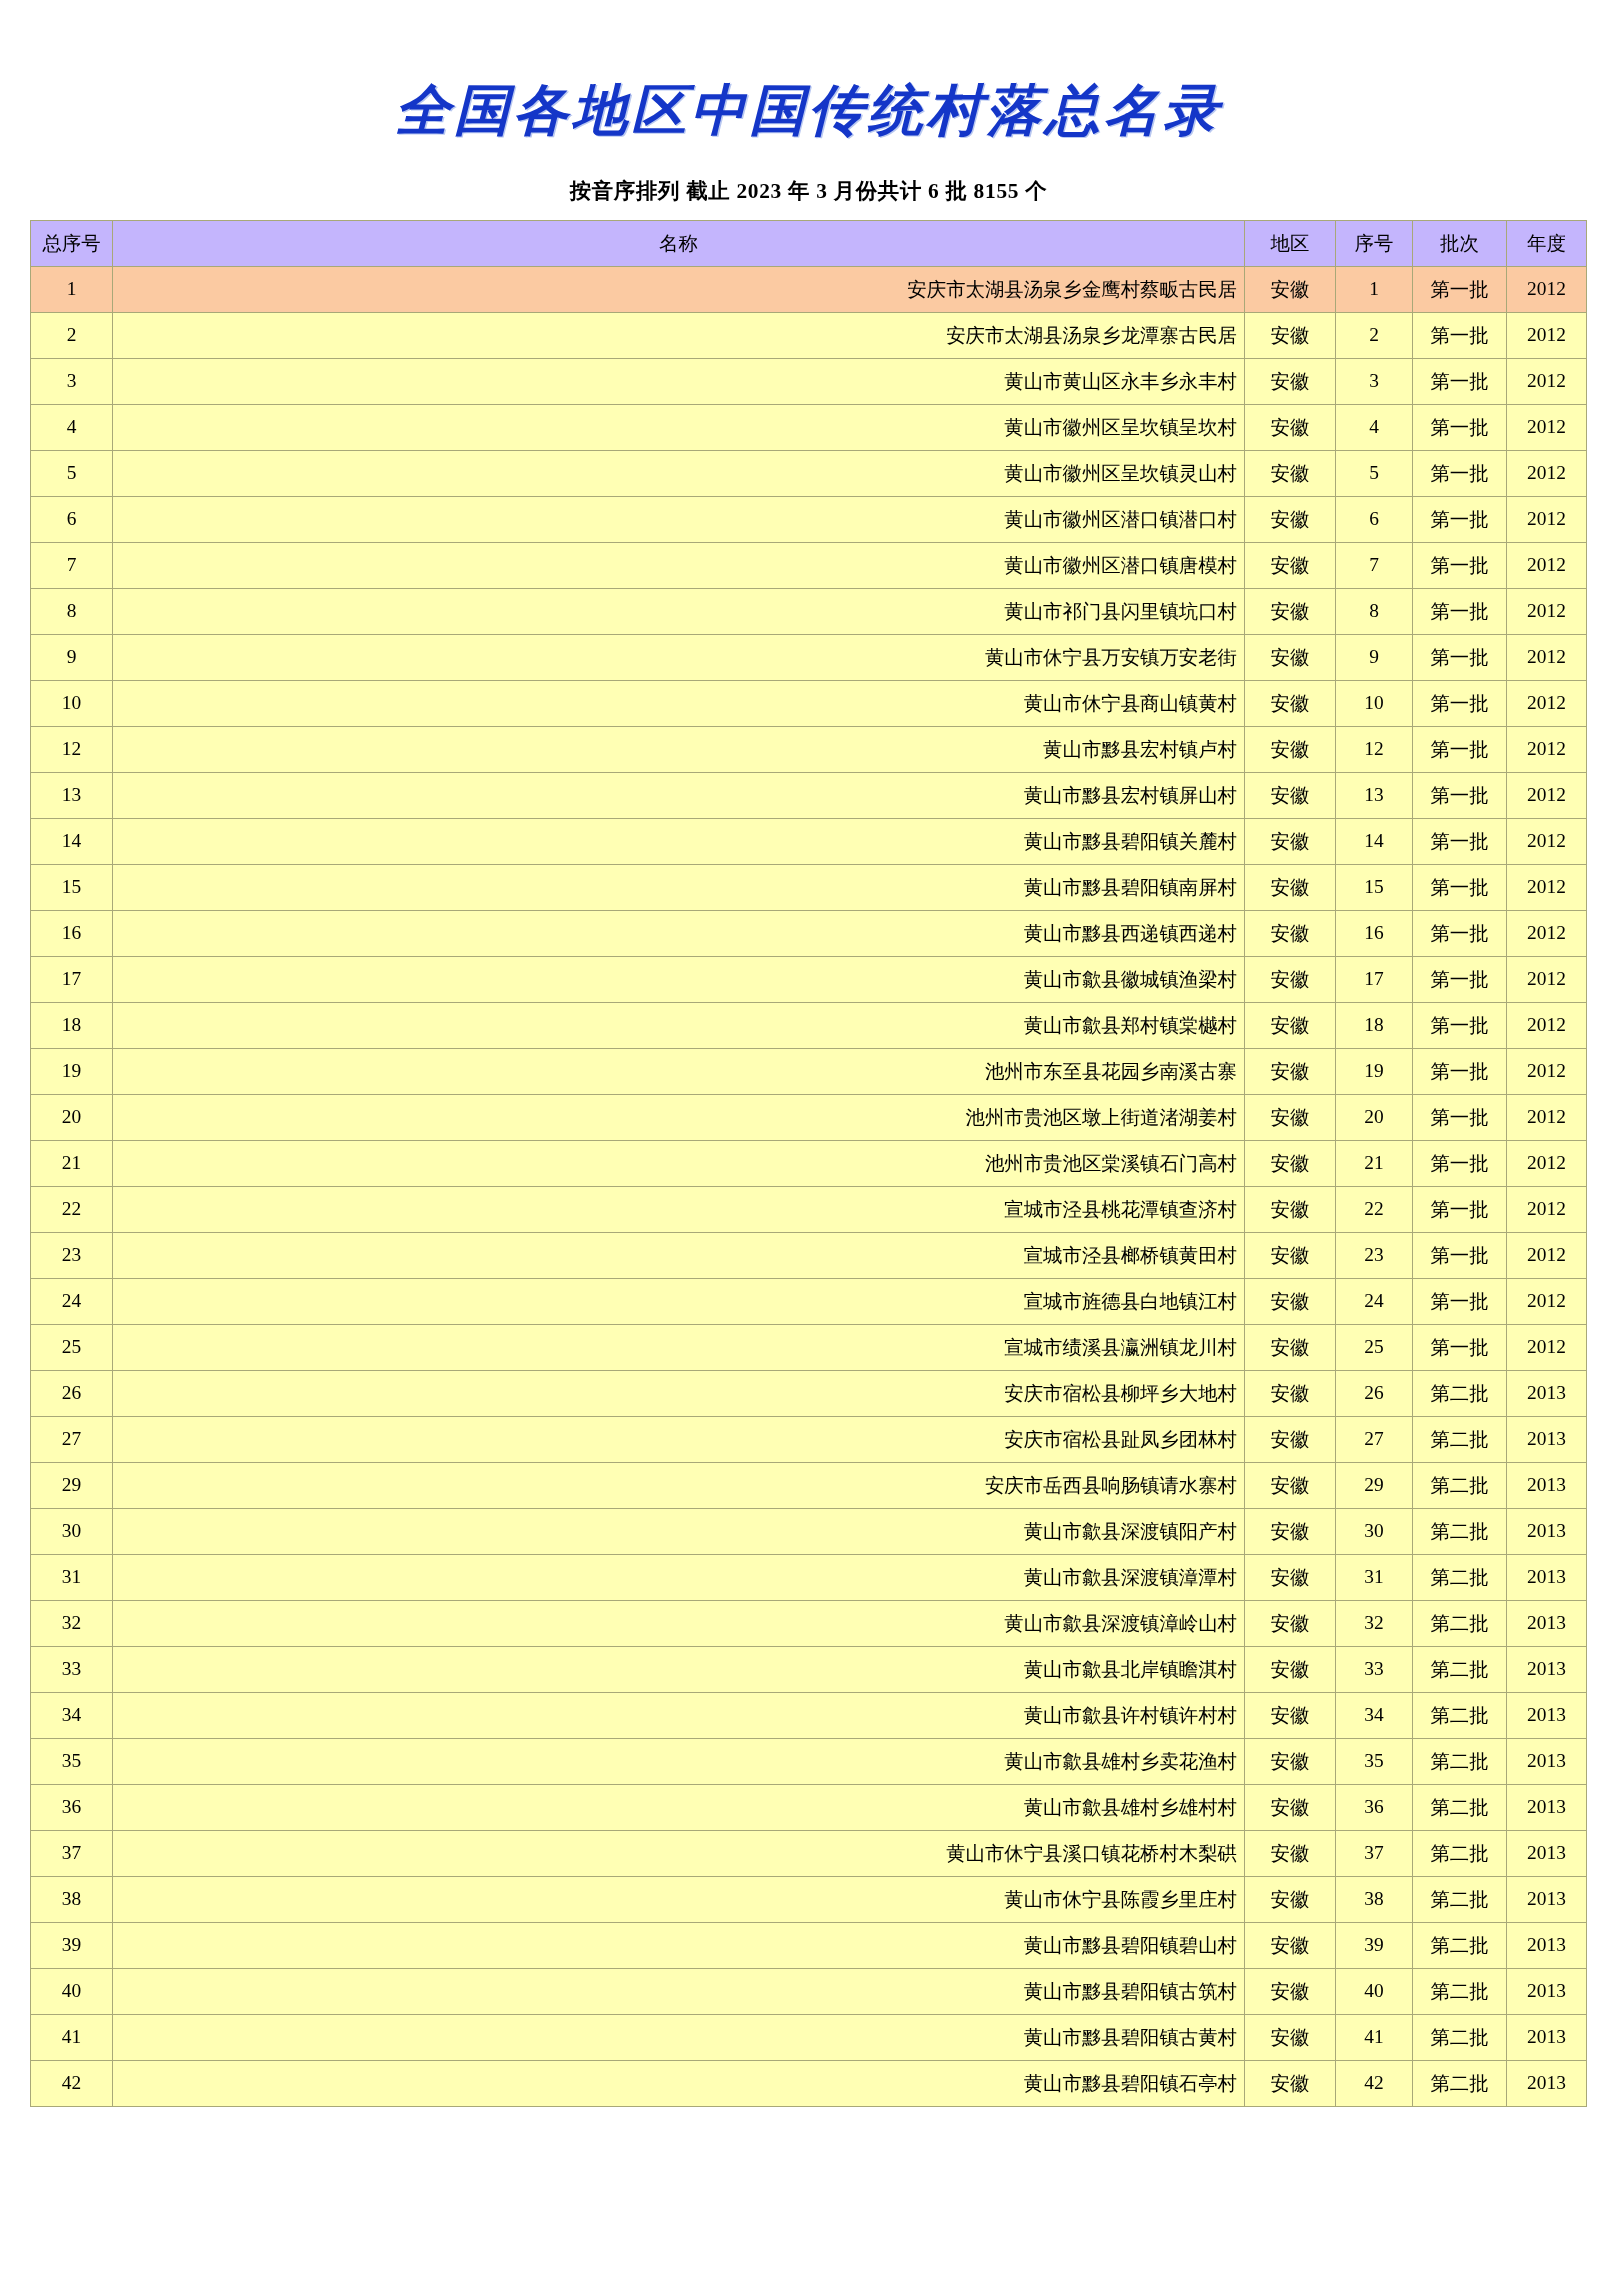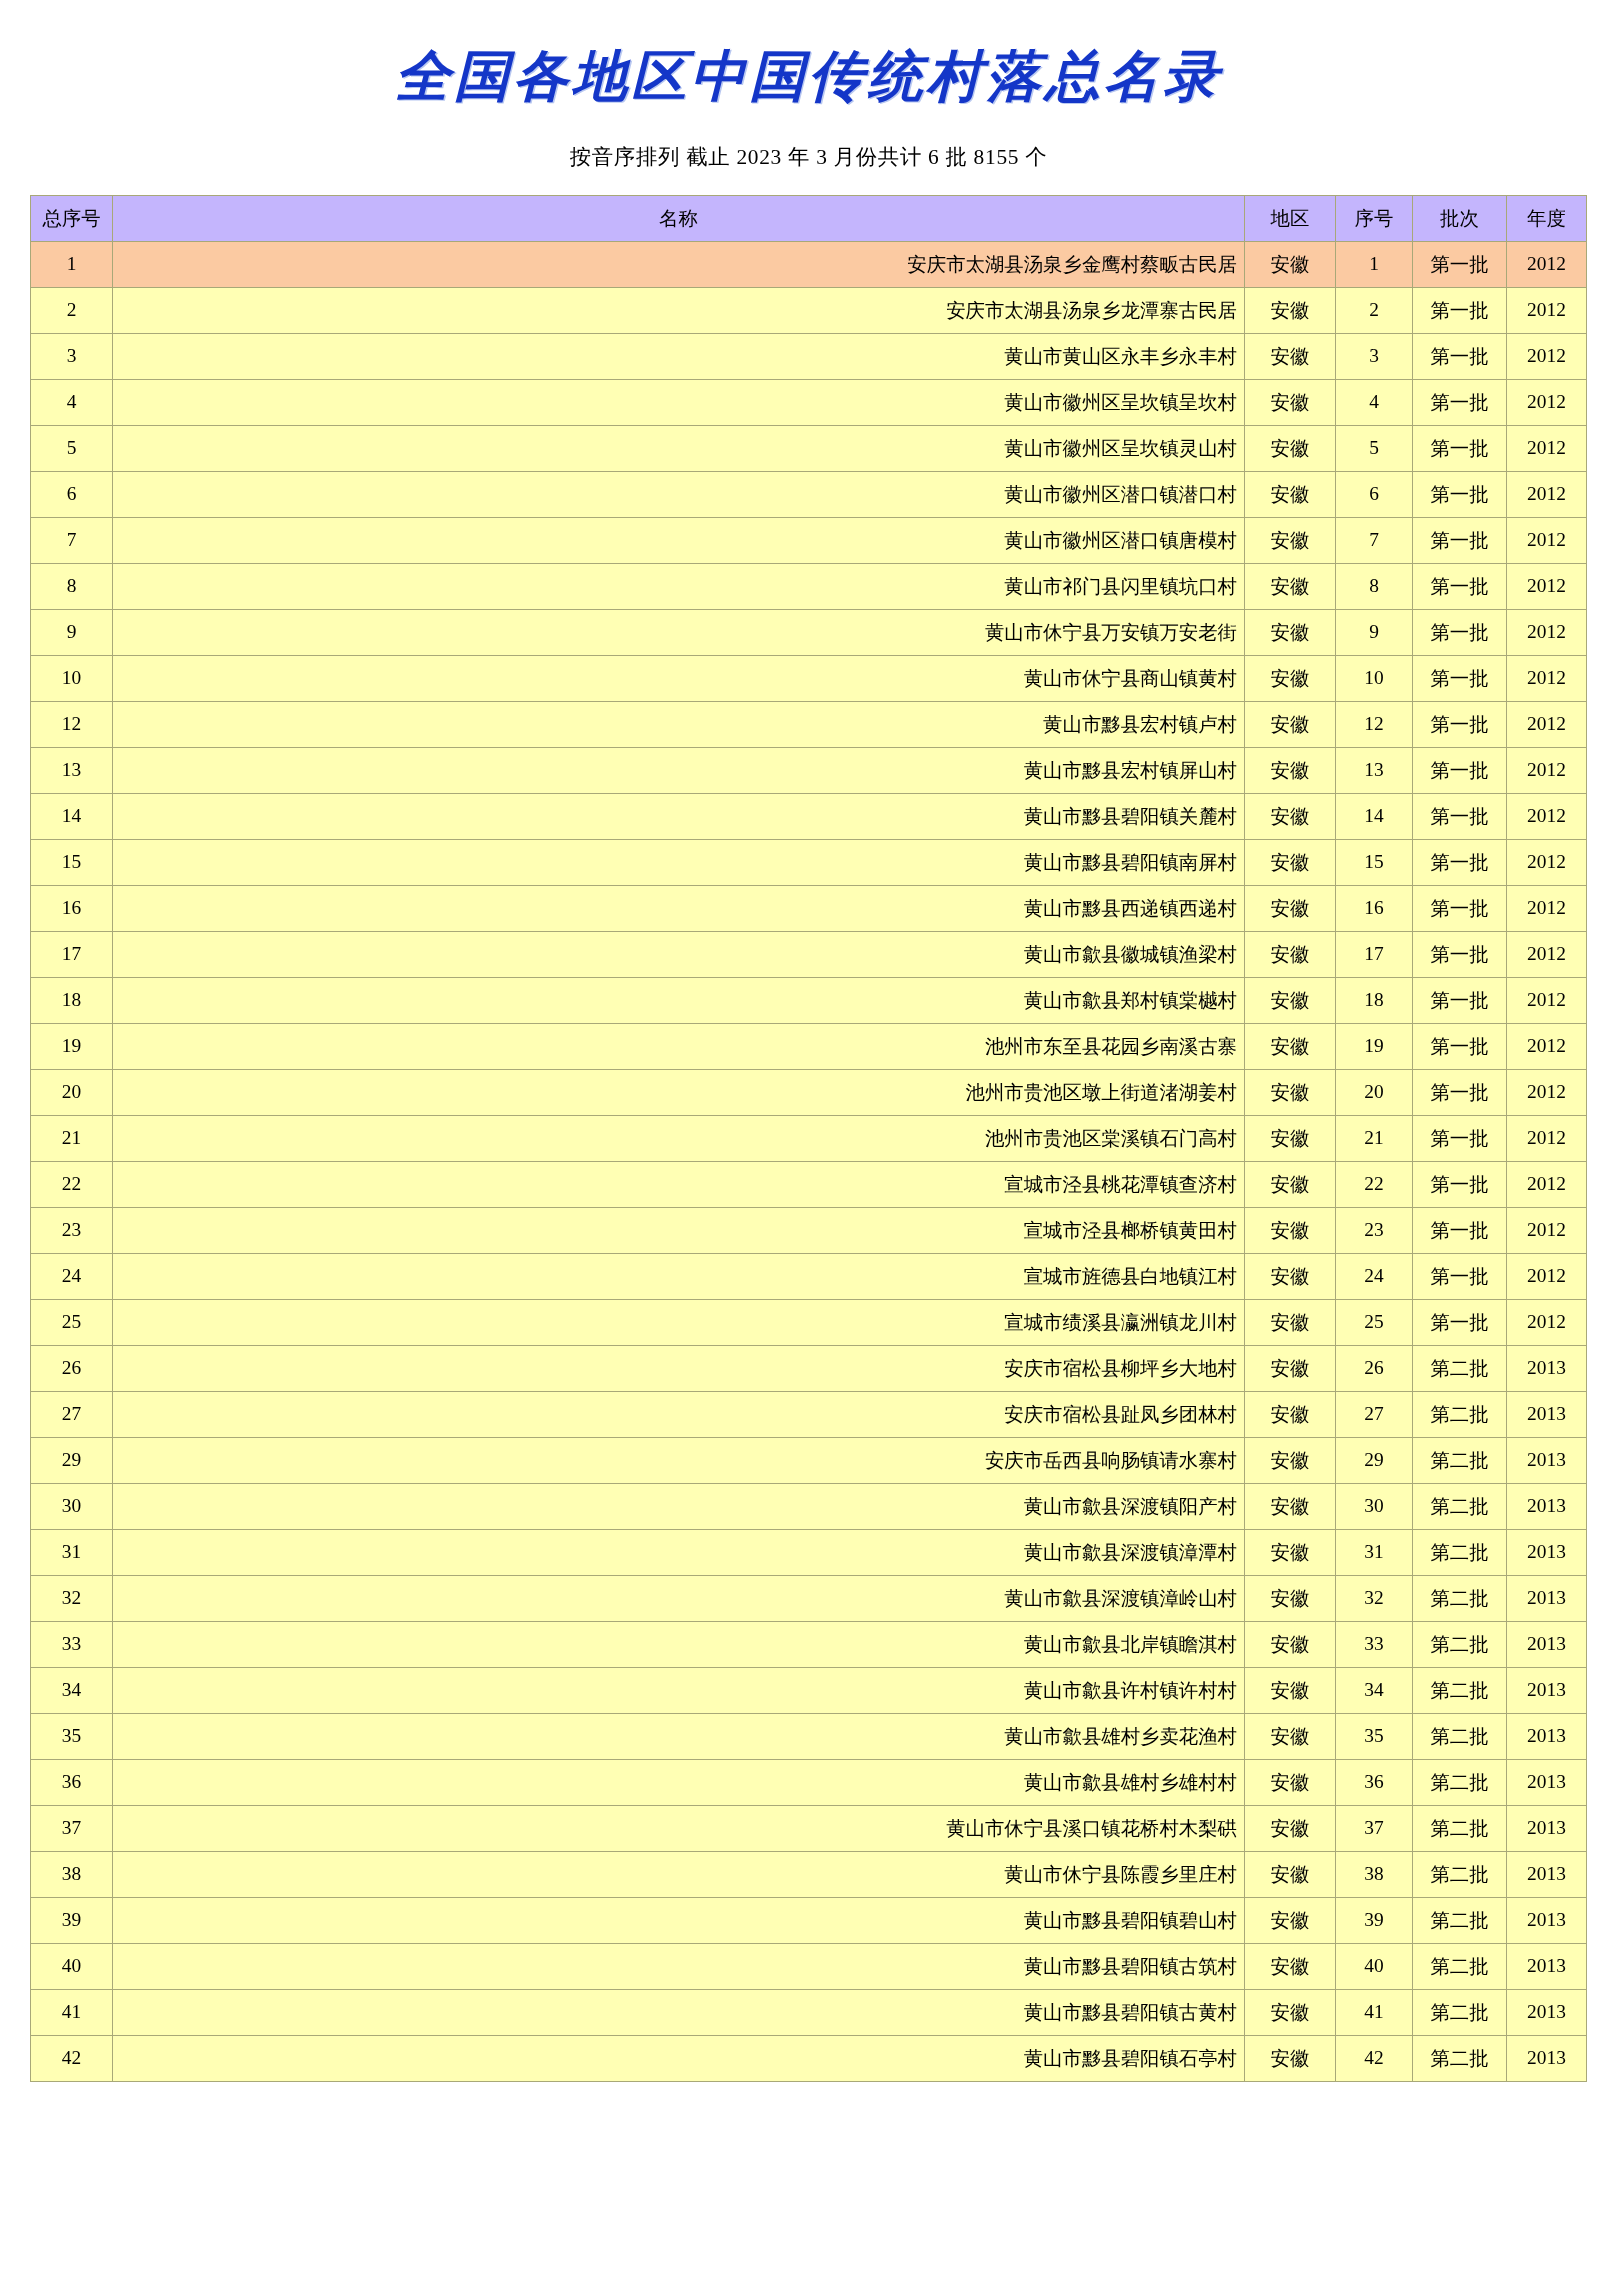--- a/index.html
+++ b/index.html
@@ -25,28 +25,30 @@
     font-family: "DejaVu Sans", "Liberation Sans", sans-serif;
     font-size: 55px;
     font-weight: bold;
     font-style: italic;
     color: #1436c8;
     letter-spacing: 4.1px;
     padding-top: 46px;
     padding-bottom: 7px;
     line-height: 1.1;
     text-shadow: 1.4px 1.4px 0 #b9c8f0;
+    margin-top: 34px;
   }
   .subtitle {
     text-align: center;
     font-size: 21.4px;
     color: #000000;
     padding-top: 28px;
-    padding-bottom: 24px;
+    padding-bottom: 15px;
     letter-spacing: 0.7px;
+    font-weight: bold;
   }
   .table-wrap {
     padding: 0 30px 0 30px;
   }
   table.main {
     border-collapse: collapse;
     width: 100%;
     table-layout: fixed;
   }
   table.main th, table.main td {

